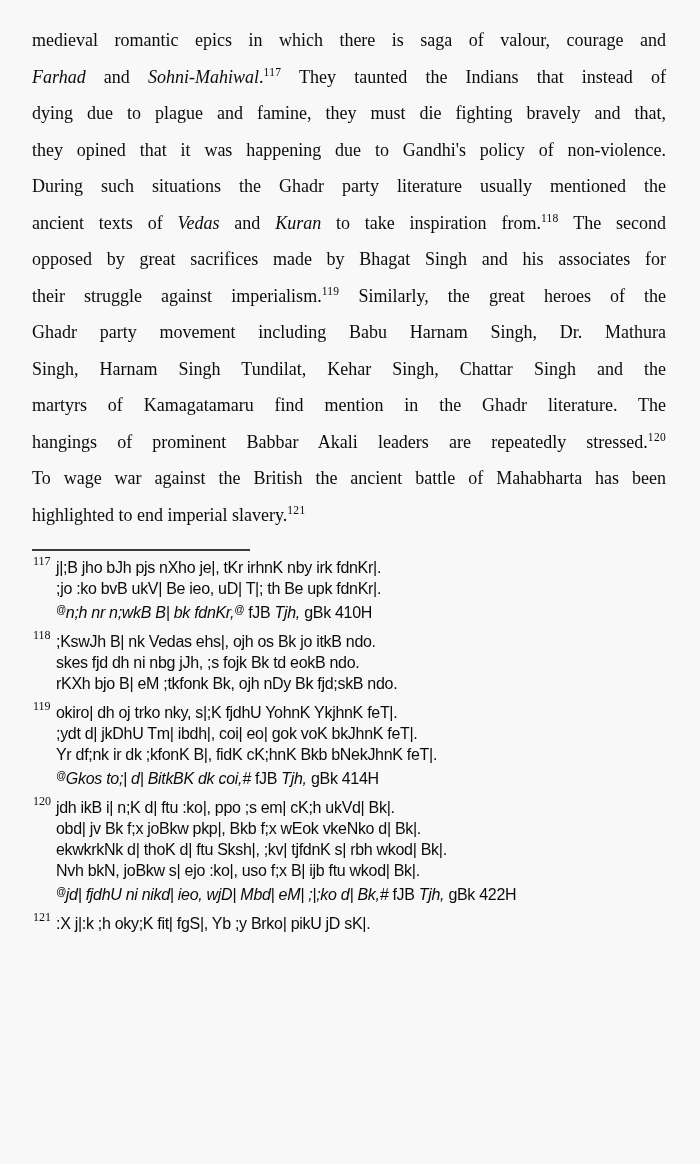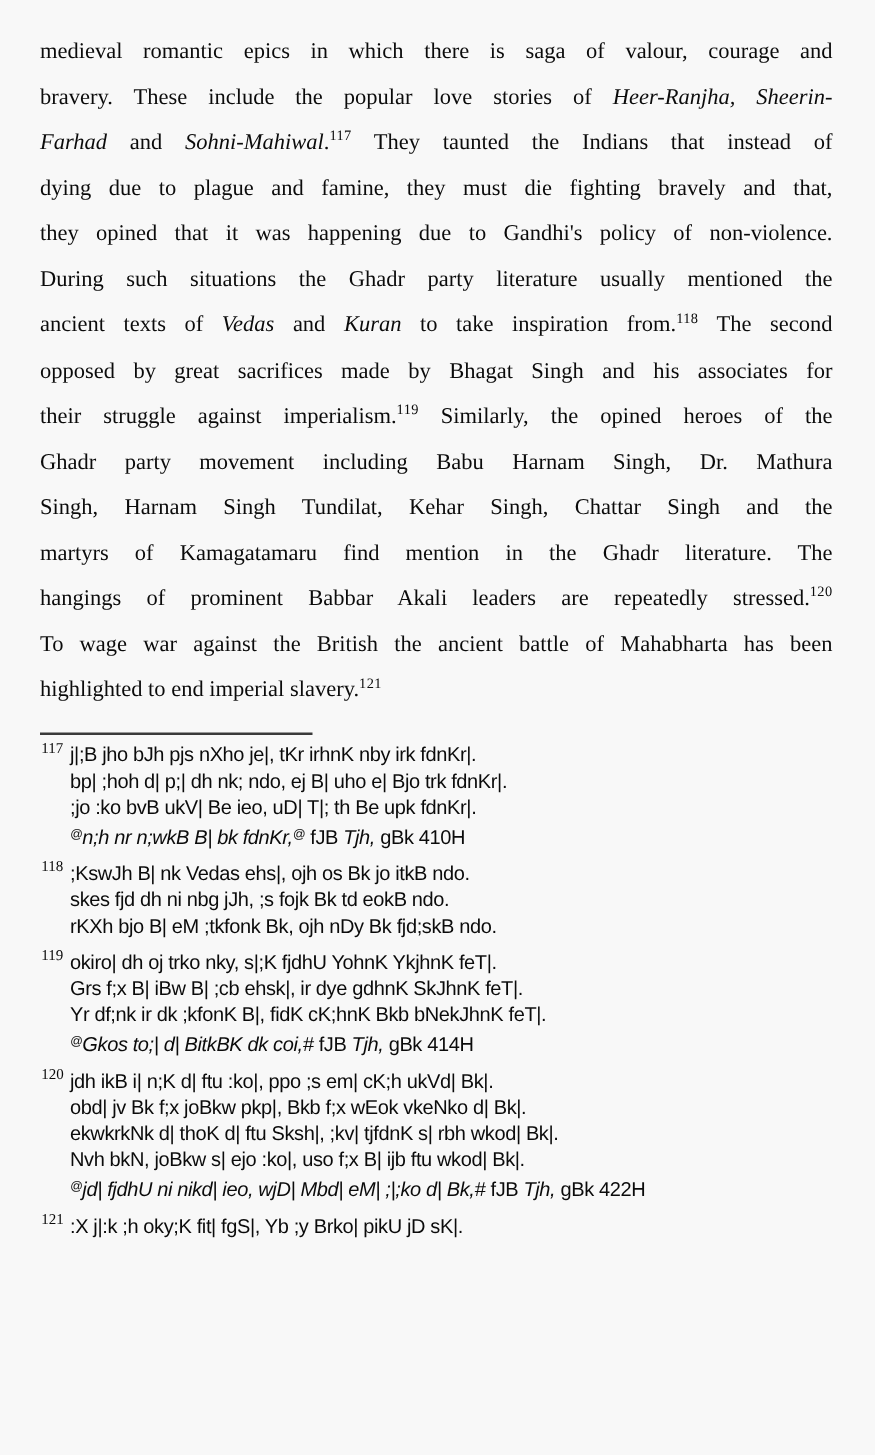--- a/index.html
+++ b/index.html
@@ -48,54 +48,52 @@
     white-space:nowrap;
   }
   .q { font-size:10px; vertical-align:5px; }
 </style>
 </head>
 <body>
 
 <div class="page">
   <div id="body">
       <div class="body-line"><span>medieval romantic epics in which there is saga of valour, courage and</span></div>
-      <div class="body-line"><span>bravery.  These include the popular love stories of </span><span class="it">Heer-Ranjha, Sheerin-</span></div>
       <div class="body-line"><span class="it">Farhad</span><span> and </span><span class="it">Sohni-Mahiwal</span><span>.</span><sup class="fnref">117</sup><span>  They taunted the Indians that instead of</span></div>
       <div class="body-line"><span>dying due to plague and famine, they must die fighting bravely and that,</span></div>
       <div class="body-line"><span>they opined that it was happening due to Gandhi's policy of non-violence.</span></div>
       <div class="body-line"><span>During such situations the Ghadr party literature usually mentioned the</span></div>
       <div class="body-line"><span>ancient texts of </span><span class="it">Vedas</span><span> and </span><span class="it">Kuran</span><span> to take inspiration from.</span><sup class="fnref">118</sup><span>  The second</span></div>
       <div class="body-line"><span>opposed by great sacrifices made by Bhagat Singh and his associates for</span></div>
-      <div class="body-line"><span>their struggle against imperialism.</span><sup class="fnref">119</sup><span>  Similarly, the opined heroes of the</span></div>
+      <div class="body-line"><span>their struggle against imperialism.</span><sup class="fnref">119</sup><span>  Similarly, the great heroes of the</span></div>
       <div class="body-line"><span>Ghadr party movement including Babu Harnam Singh, Dr. Mathura</span></div>
       <div class="body-line"><span>Singh, Harnam Singh Tundilat, Kehar Singh, Chattar Singh and the</span></div>
       <div class="body-line"><span>martyrs of Kamagatamaru find mention in the Ghadr literature.  The</span></div>
       <div class="body-line"><span>hangings of prominent Babbar Akali leaders are repeatedly stressed.</span><sup class="fnref">120</sup></div>
       <div class="body-line"><span>To wage war against the British the ancient battle of Mahabharta has been</span></div>
       <div class="body-line last"><span>highlighted to end imperial slavery.</span><sup class="fnref">121</sup></div>
     </div>
   <div class="fn-sep"></div>
   <div id="footnotes" class="footnotes">
       <div class="fn">
         <span class="fn-num">117</span>
         <div class="fn-line"><span>j|;B jho bJh pjs nXho je|, tKr irhnK nby irk fdnKr|.</span></div>
-        <div class="fn-line"><span>bp| ;hoh d| p;| dh nk; ndo, ej B| uho e| Bjo trk fdnKr|.</span></div>
         <div class="fn-line"><span>;jo :ko bvB ukV| Be ieo, uD| T|; th Be upk fdnKr|.</span></div>
         <div class="fn-line"><span class="it q">@</span><span class="it">n;h nr n;wkB B| bk fdnKr,</span><span class="it q">@</span><span> fJB </span><span class="it">Tjh,</span><span> gBk 410H</span></div>
       </div>
       <div class="fn">
         <span class="fn-num">118</span>
         <div class="fn-line"><span>;KswJh B| nk Vedas ehs|, ojh os Bk jo itkB ndo.</span></div>
         <div class="fn-line"><span>skes fjd dh ni nbg jJh, ;s fojk Bk td eokB ndo.</span></div>
         <div class="fn-line"><span>rKXh bjo B| eM ;tkfonk Bk, ojh nDy Bk fjd;skB ndo.</span></div>
       </div>
       <div class="fn">
         <span class="fn-num">119</span>
         <div class="fn-line"><span>okiro| dh oj trko nky, s|;K fjdhU YohnK YkjhnK feT|.</span></div>
-        <div class="fn-line"><span>Grs f;x B| iBw B| ;cb ehsk|, ir dye gdhnK SkJhnK feT|.</span></div>
+        <div class="fn-line"><span>;ydt d| jkDhU Tm| ibdh|, coi| eo| gok voK bkJhnK feT|.</span></div>
         <div class="fn-line"><span>Yr df;nk ir dk ;kfonK B|, fidK cK;hnK Bkb bNekJhnK feT|.</span></div>
         <div class="fn-line"><span class="it q">@</span><span class="it">Gkos to;| d| BitkBK dk coi,</span><span class="it">#</span><span> fJB </span><span class="it">Tjh,</span><span> gBk 414H</span></div>
       </div>
       <div class="fn">
         <span class="fn-num">120</span>
         <div class="fn-line"><span>jdh ikB i| n;K d| ftu :ko|, ppo ;s em| cK;h ukVd| Bk|.</span></div>
         <div class="fn-line"><span>obd| jv Bk f;x joBkw pkp|, Bkb f;x wEok vkeNko d| Bk|.</span></div>
         <div class="fn-line"><span>ekwkrkNk d| thoK d| ftu Sksh|, ;kv| tjfdnK s| rbh wkod| Bk|.</span></div>
         <div class="fn-line"><span>Nvh bkN, joBkw s| ejo :ko|, uso f;x B| ijb ftu wkod| Bk|.</span></div>
         <div class="fn-line"><span class="it q">@</span><span class="it">jd| fjdhU ni nikd| ieo, wjD| Mbd| eM| ;|;ko d| Bk,</span><span class="it">#</span><span> fJB </span><span class="it">Tjh,</span><span> gBk 422H</span></div>

